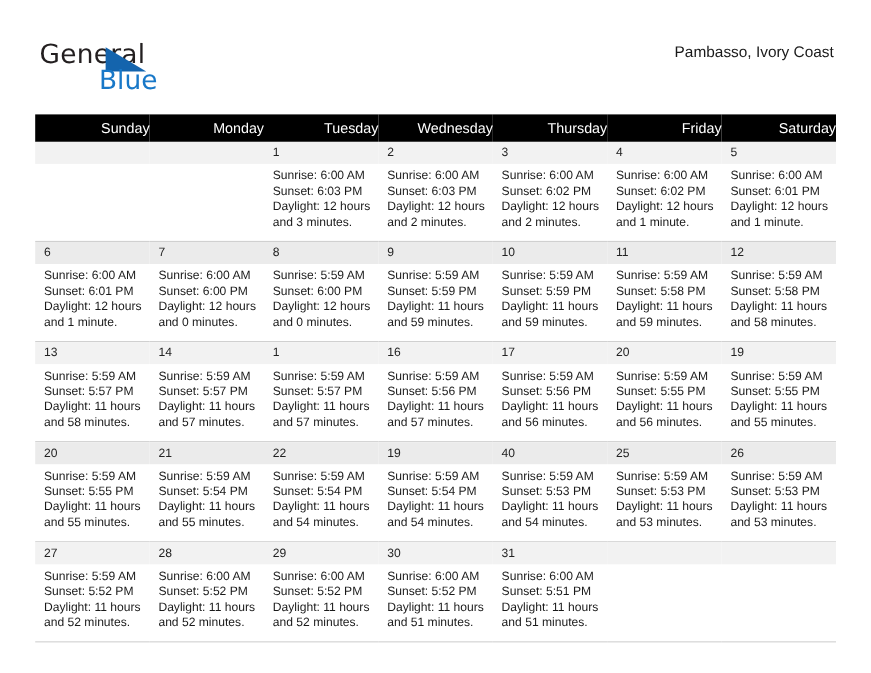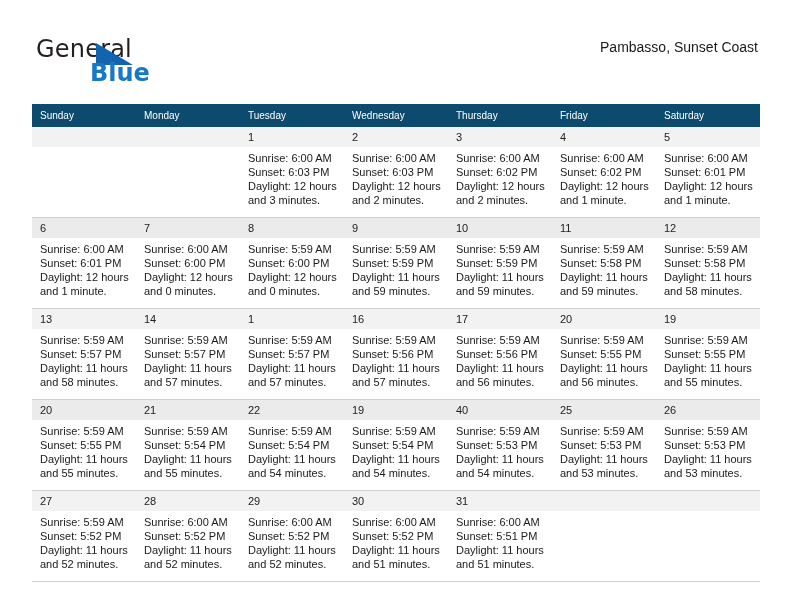--- a/index.html
+++ b/index.html
@@ -56,21 +56,21 @@
     border-left: 37px solid #1464ad;
     border-top: 22px solid transparent;
   }
   .brand-blue {
     position: absolute;
     left: 54px;
     top: 24px;
     font-size: 24px;
     color: #1878c8;
     font-family: "DejaVu Sans", sans-serif;
-    font-weight: 700;
+    font-weight: 400;
     line-height: 26px;
   }
 
   .title-block {
     position: absolute;
     right: 34px;
     top: 30px;
     text-align: right;
   }
   .cal-title {
@@ -90,25 +90,25 @@
   
   .calendar {
     position: absolute;
     left: 32px;
     top: 104px;
     width: 728px;
     border-collapse: collapse;
     table-layout: fixed;
   }
   .calendar th {
-    background: #0c4a6e;
+    background: #000000;
     color: #ffffff;
-    font-size: 10px;
+    font-size: 13px;
     font-weight: normal;
-    text-align: left;
+    text-align: right;
     padding: 5px 0 5px 8px;
     height: 13px;
     border: none;
   }
   .calendar td {
     vertical-align: top;
     height: 76px;
     padding: 0;
     border: none;
     background: #ffffff;
@@ -156,21 +156,21 @@
 
   <div class="header">
 
     <div class="brand">
       <span class="brand-general">General</span>
       <span class="brand-triangle"></span>
       <span class="brand-blue">Blue</span>
     </div>
 
     <div class="title-block">
-      <div class="cal-subtitle">Pambasso, Sunset Coast</div>
+      <div class="cal-subtitle">Pambasso, Ivory Coast</div>
     </div>
 
   </div>
 
   <table class="calendar">
     <thead>
       <tr>
         <th>Sunday</th>
         <th>Monday</th>
         <th>Tuesday</th>

